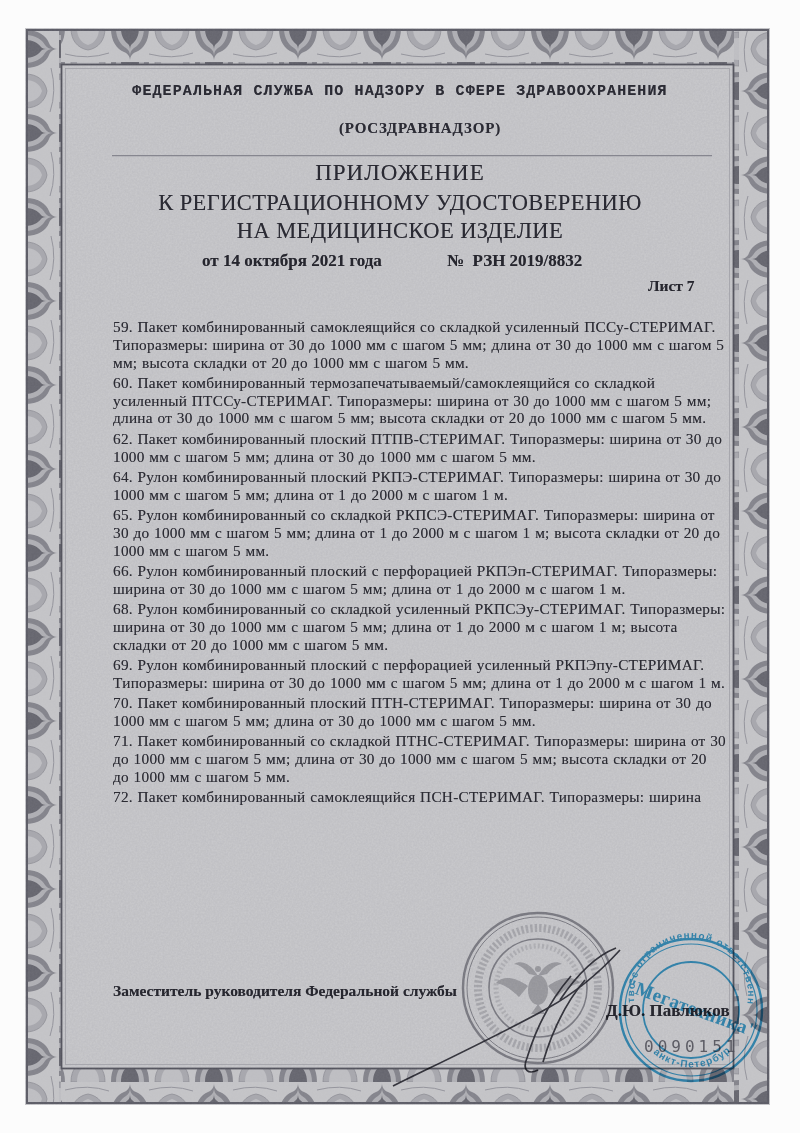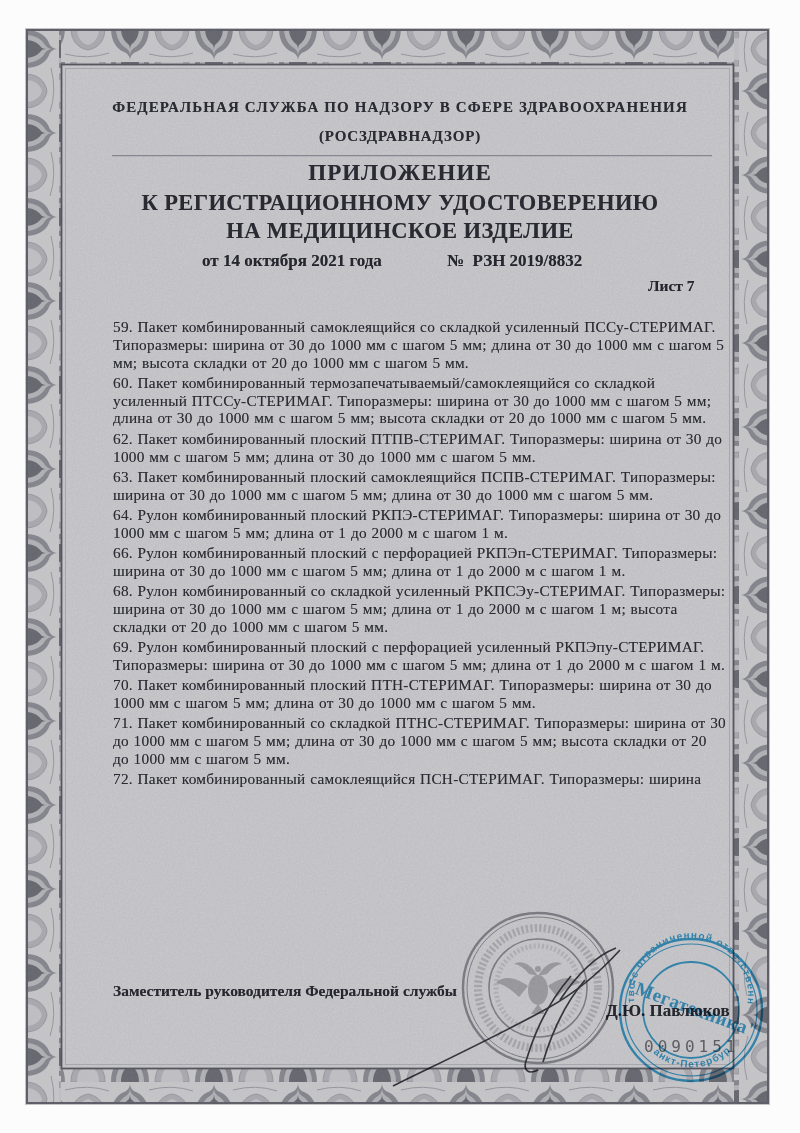--- a/index.html
+++ b/index.html
@@ -9,24 +9,24 @@
     font-family:"Liberation Serif", serif;
     color:#26262e;
   }
   .abs{position:absolute;}
   
   #page-bg{left:25px;top:28px;width:745px;height:1077px;}
   
   .org-line{left:62px;width:676px;text-align:center;font-weight:600;
     font-size:15px;letter-spacing:1.1px;color:#2b2b34;
     text-shadow:0 0 .5px rgba(60,60,72,.55);}
-  #org1{top:99px;}
-  #org2{top:128px;letter-spacing:.8px;}
+  #org1{top:83px;font-family:Liberation Mono, monospace;}
+  #org2{top:120px;letter-spacing:.8px;padding-left:20px;}
   #rule{top:155px;left:112px;width:600px;height:1px;background:#86868f;box-shadow:0 .5px 0 rgba(120,120,130,.4);}
-  .title-line{left:62px;width:676px;text-align:center;font-weight:bold;color:#2a2a33;
+  .title-line{left:62px;width:676px;text-align:center;font-weight:normal;color:#2a2a33;
     text-shadow:0 0 .6px rgba(55,55,68,.5);}
   #title1{top:160px;font-size:23px;letter-spacing:1px;}
   #title2{top:190px;font-size:22.5px;letter-spacing:.4px;}
   #title3{top:218px;font-size:22.5px;letter-spacing:.4px;}
   .date-part{top:251px;font-weight:bold;font-size:17px;white-space:pre;
     text-shadow:0 0 .5px rgba(55,55,68,.5);}
   #date-label{left:202px;}
   #number-label{left:447px;}
   #sheet{top:277px;left:648px;font-weight:bold;font-size:15.5px;white-space:pre;
     text-shadow:0 0 .4px rgba(55,55,68,.5);}
@@ -103,22 +103,22 @@
 <div class="abs title-line" id="title2">К РЕГИСТРАЦИОННОМУ УДОСТОВЕРЕНИЮ</div>
 <div class="abs title-line" id="title3">НА МЕДИЦИНСКОЕ ИЗДЕЛИЕ</div>
 <div class="abs date-part" id="date-label">от 14 октября 2021 года</div>
 <div class="abs date-part" id="number-label">№  РЗН 2019/8832</div>
 <div class="abs" id="sheet">Лист 7</div>
 
 <div class="abs" id="items">
   <p>59. Пакет комбинированный самоклеящийся со складкой усиленный ПССу-СТЕРИМАГ. Типоразмеры: ширина от 30 до 1000 мм с шагом 5 мм; длина от 30 до 1000 мм с шагом 5 мм; высота складки от 20 до 1000 мм с шагом 5 мм.</p>
   <p>60. Пакет комбинированный термозапечатываемый/самоклеящийся со складкой усиленный ПТССу-СТЕРИМАГ. Типоразмеры: ширина от 30 до 1000 мм с шагом 5 мм; длина от 30 до 1000 мм с шагом 5 мм; высота складки от 20 до 1000 мм с шагом 5 мм.</p>
   <p>62. Пакет комбинированный плоский ПТПВ-СТЕРИМАГ. Типоразмеры: ширина от 30 до 1000 мм с шагом 5 мм; длина от 30 до 1000 мм с шагом 5 мм.</p>
-  <p>63. Пакет комбинированный плоский самоклеящийся ПСПВ-СТЕРИМАГ. Типоразмеры: ширина от 30 до 1000 мм с шагом 5 мм; длина от 30 до 1000 мм с шагом 5 мм.</p>
   <p>64. Рулон комбинированный плоский РКПЭ-СТЕРИМАГ. Типоразмеры: ширина от 30 до 1000 мм с шагом 5 мм; длина от 1 до 2000 м с шагом 1 м.</p>
+  <p>65. Рулон комбинированный со складкой РКПСЭ-СТЕРИМАГ. Типоразмеры: ширина от 30 до 1000 мм с шагом 5 мм; длина от 1 до 2000 м с шагом 1 м; высота складки от 20 до 1000 мм с шагом 5 мм.</p>
   <p>66. Рулон комбинированный плоский с перфорацией РКПЭп-СТЕРИМАГ. Типоразмеры: ширина от 30 до 1000 мм с шагом 5 мм; длина от 1 до 2000 м с шагом 1 м.</p>
   <p>68. Рулон комбинированный со складкой усиленный РКПСЭу-СТЕРИМАГ. Типоразмеры: ширина от 30 до 1000 мм с шагом 5 мм; длина от 1 до 2000 м с шагом 1 м; высота складки от 20 до 1000 мм с шагом 5 мм.</p>
   <p>69. Рулон комбинированный плоский с перфорацией усиленный РКПЭпу-СТЕРИМАГ. Типоразмеры: ширина от 30 до 1000 мм с шагом 5 мм; длина от 1 до 2000 м с шагом 1 м.</p>
   <p>70. Пакет комбинированный плоский ПТН-СТЕРИМАГ. Типоразмеры: ширина от 30 до 1000 мм с шагом 5 мм; длина от 30 до 1000 мм с шагом 5 мм.</p>
   <p>71. Пакет комбинированный со складкой ПТНС-СТЕРИМАГ. Типоразмеры: ширина от 30 до 1000 мм с шагом 5 мм; длина от 30 до 1000 мм с шагом 5 мм; высота складки от 20 до 1000 мм с шагом 5 мм.</p>
   <p>72. Пакет комбинированный самоклеящийся ПСН-СТЕРИМАГ. Типоразмеры: ширина</p>
 </div>
 
 <div class="abs" id="sig-lines">
   <div>Заместитель руководителя Федеральной службы</div>

